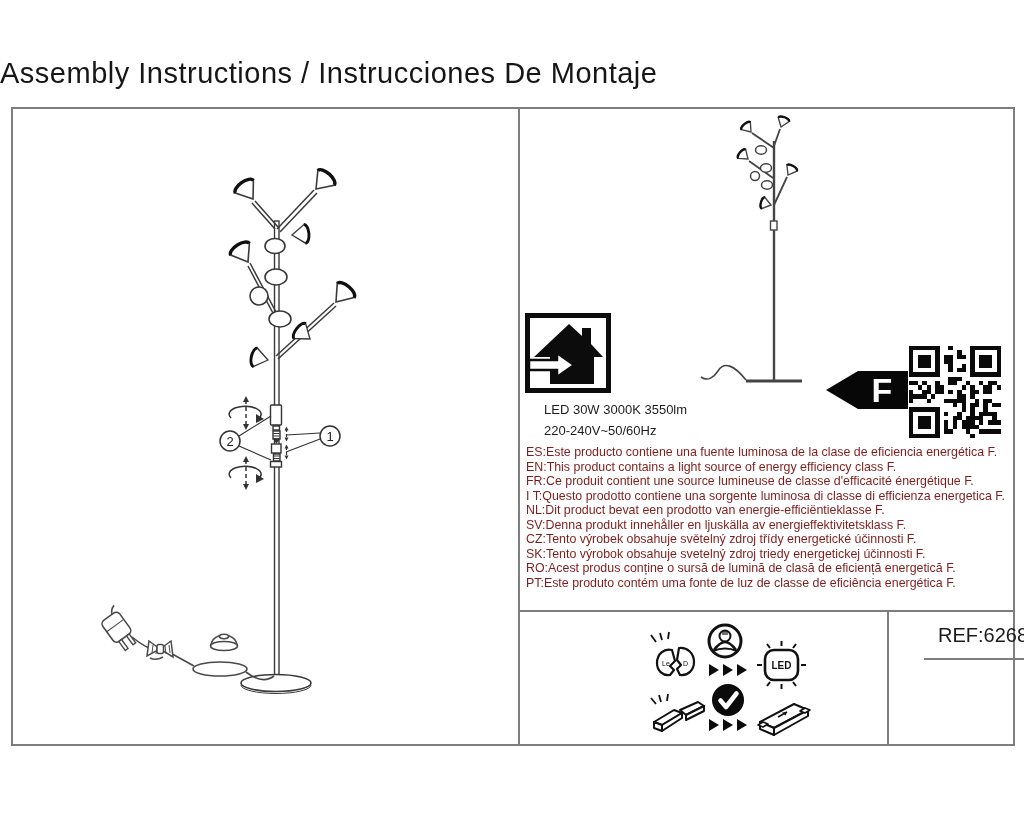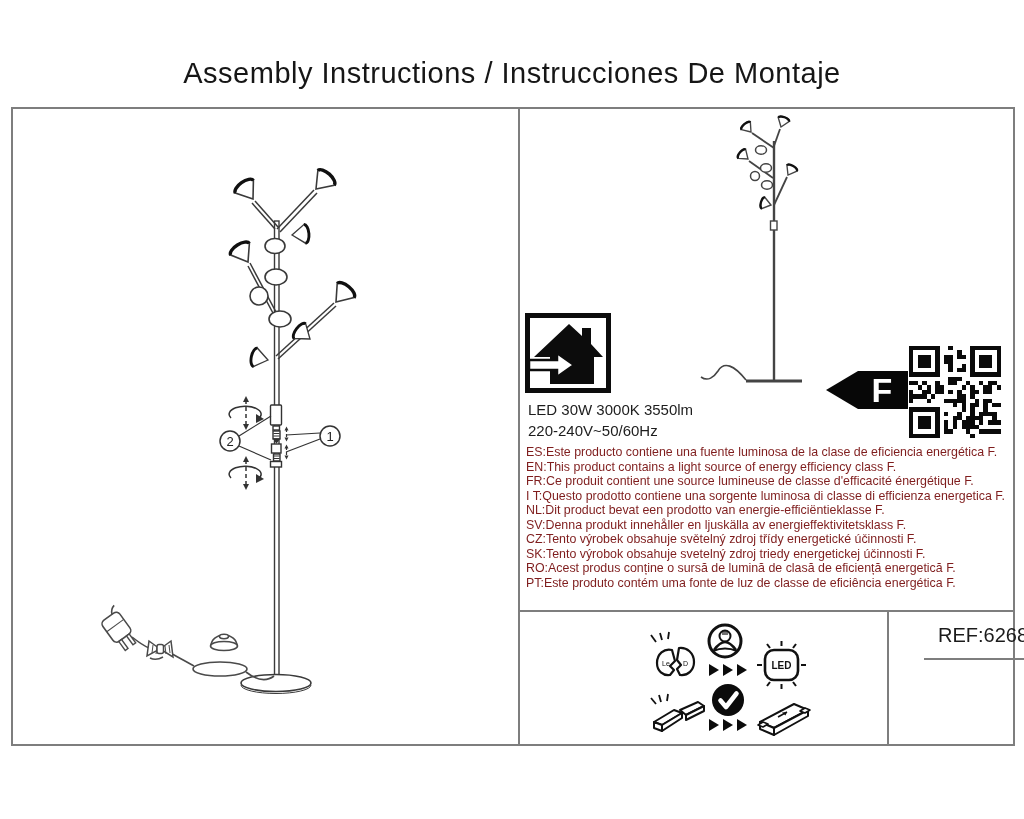--- a/index.html
+++ b/index.html
@@ -2,40 +2,40 @@
 <html><head>
 <meta charset="utf-8">
 <style>
   html,body{margin:0;padding:0;}
   body{
     width:1024px;height:819px;position:relative;background:#ffffff;
     font-family:"Liberation Sans",sans-serif;color:#151515;overflow:hidden;
   }
   .page-title{
     position:absolute;top:57px;left:0;width:100%;margin:0;
-    text-align:center;font-size:29px;font-weight:400;letter-spacing:.5px;color:#161616;
+    font-size:29px;font-weight:400;letter-spacing:.5px;color:#161616;
   }
   .sheet{
     position:absolute;left:11px;top:107px;width:1000px;height:635px;
     border:2px solid #7e7e7e;background:#fff;
   }
   .left-panel{position:absolute;left:0;top:0;width:505px;height:100%;border-right:2px solid #7e7e7e;}
   .left-panel svg{position:absolute;left:0;top:0;}
   .right-panel{position:absolute;left:507px;top:0;right:0;height:100%;}
   .right-top{position:absolute;left:0;top:0;width:100%;height:501px;border-bottom:2px solid #7e7e7e;}
   .right-bottom{position:absolute;left:0;top:503px;width:100%;bottom:0;display:flex;}
   .icons-cell{width:319px;position:relative;border-right:2px solid #7e7e7e;margin-left:48px;}
   .ref-brand{flex:1;display:flex;flex-direction:row;padding-left:35px;}
   .ref-cell{height:46px;border-bottom:2px solid #7e7e7e;display:flex;align-items:center;padding-left:14px;font-size:20px;color:#1b1b1b;}
   .brand-cell{flex:1;display:flex;align-items:center;justify-content:center;}
   .brand-logo{display:flex;align-items:flex-end;}
   .brand-logo .word{font-family:"Liberation Serif",serif;font-size:52px;line-height:44px;color:#111;letter-spacing:1px;}
   .brand-logo svg{margin:0 1px 0 2px;}
   .abs{position:absolute;}
-  .spec-block{position:absolute;left:8px;top:290px;font-size:15px;line-height:21px;color:#1d1d1d;white-space:nowrap;}
+  .spec-block{position:absolute;left:24px;top:290px;font-size:13px;line-height:21px;color:#1d1d1d;white-space:nowrap;}
   .lang-block{position:absolute;left:6px;top:336px;font-size:12.4px;line-height:14.55px;color:#7f1d1d;white-space:nowrap;}
 </style>
 </head>
 <body>
 
 <h1 class="page-title">Assembly Instructions / Instrucciones De Montaje</h1>
 
 <div class="sheet">
 
   <div class="left-panel">

